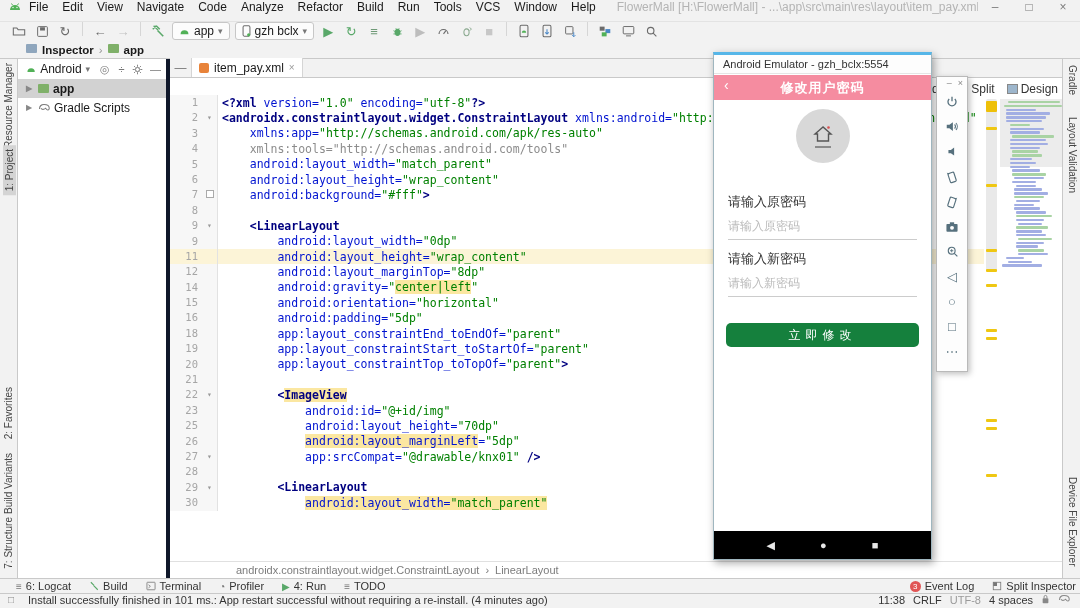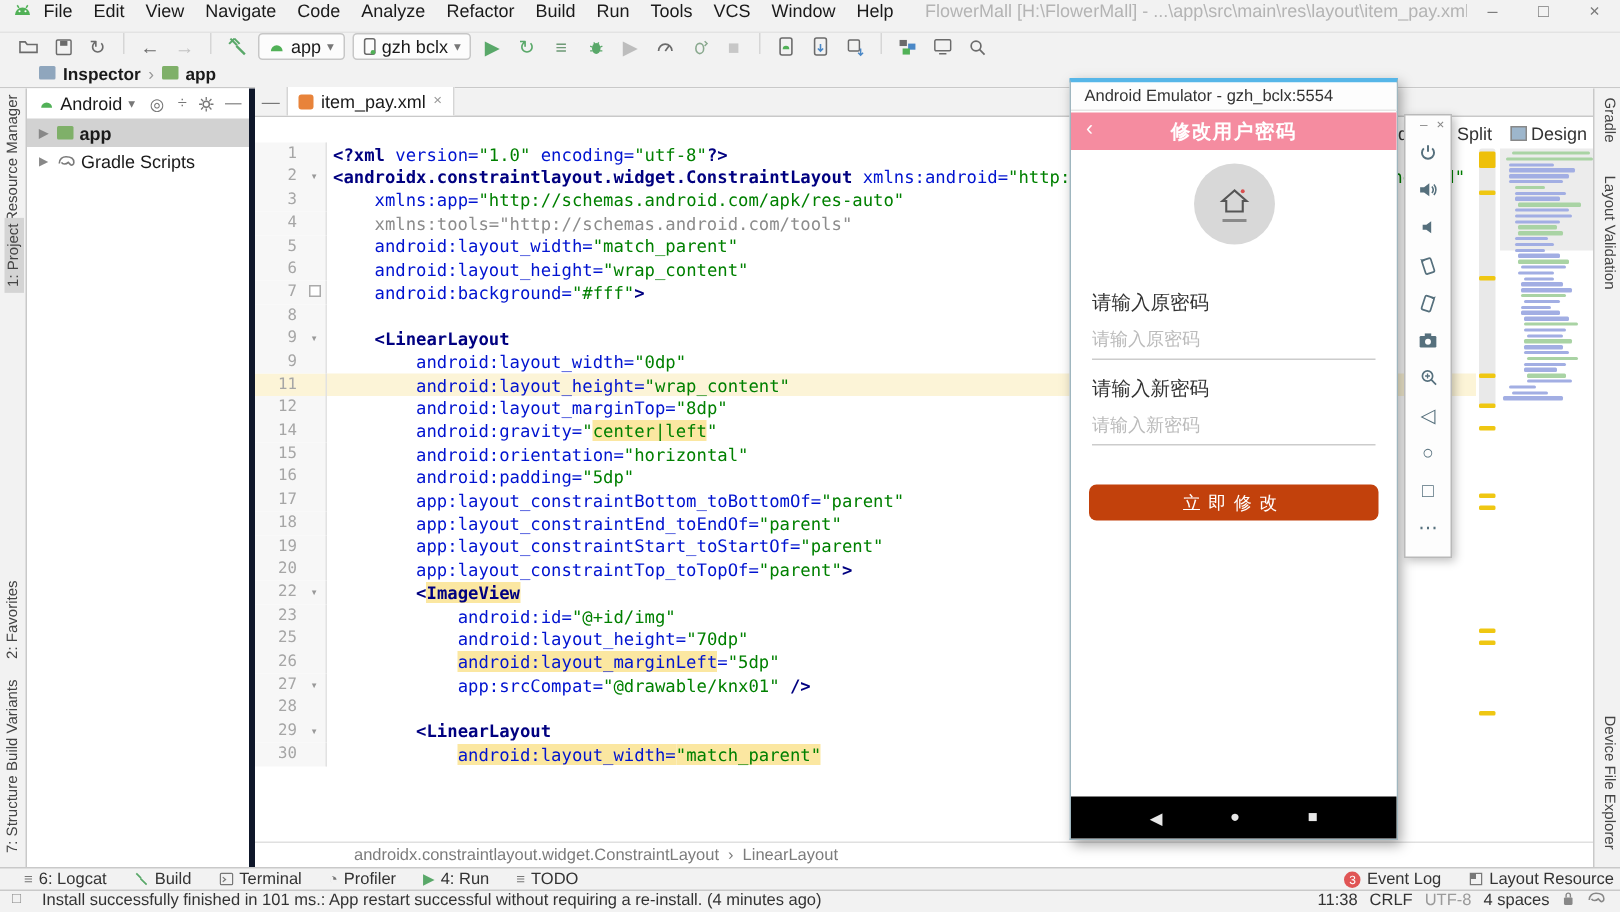--- a/index.html
+++ b/index.html
@@ -79,21 +79,21 @@
   #emu{position:absolute;left:713px;top:52px;width:219px;height:508px;background:#fff;border:1px solid #9fb6bf;border-top:3px solid #56b6e8;box-shadow:2px 3px 8px rgba(0,0,0,.35);z-index:40;}
   #emu .etitle{height:19px;display:flex;align-items:center;padding-left:9px;font-size:11px;color:#333;background:#fdfdfd;border-bottom:1px solid #e5e5e5;}
   #screen{position:absolute;top:20px;left:0;right:0;bottom:0;background:#fff;}
   #appheader{height:25px;background:#f58ca0;display:flex;align-items:center;justify-content:center;position:relative;}
   #appheader .atitle{color:#fff;font-weight:bold;font-size:13px;letter-spacing:1px;}
   #appheader .aback{position:absolute;left:10px;color:#fff;font-size:14px;top:2px;}
   #avatar{position:absolute;top:34px;left:50%;margin-left:-27px;width:54px;height:54px;border-radius:50%;background:#d8d8d8;display:flex;flex-direction:column;align-items:center;justify-content:center;}
   #avatar .logo-sub{width:16px;height:2px;background:#8a8a8a;margin-top:2px;}
   .flabel{position:absolute;left:14px;font-size:13px;color:#333;}
   .finput{position:absolute;left:14px;right:14px;font-size:12px;color:#bbb;border-bottom:1px solid #ccc;padding-bottom:4px;}
-  #submit{position:absolute;left:12px;right:12px;top:248px;height:24px;background:#c2410c;border:none;border-radius:5px;color:#fff;font-size:12px;letter-spacing:5px;}
+  #submit{position:absolute;left:12px;right:12px;top:248px;height:24px;background:#15803d;border:none;border-radius:5px;color:#fff;font-size:12px;letter-spacing:5px;}
   #navbar{position:absolute;left:0;right:0;bottom:0;height:28px;background:#000;display:flex;align-items:center;justify-content:space-around;padding:0 30px;}
   #navbar span{color:#e8e8e8;font-size:11px;}
   
   #emupanel{position:absolute;left:936px;top:76px;width:32px;height:296px;background:#fdfdfd;border:1px solid #b9b9b9;box-shadow:2px 2px 6px rgba(0,0,0,.25);z-index:45;display:flex;flex-direction:column;align-items:center;}
   #emupanel .pctrl{display:flex;gap:6px;align-self:flex-end;padding:1px 4px 0 0;color:#888;font-size:9px;height:12px;}
   .eico{height:25px;display:flex;align-items:center;justify-content:center;color:#56707d;font-size:13px;width:100%;}
   
   #bottombar{top:578px;height:15px;background:#f2f2f2;border-top:1px solid #c9c9c9;padding-left:16px;gap:18px;font-size:11px;}
   .bitem{display:flex;align-items:center;gap:4px;color:#333;}
   .bitem .bico{color:#777;font-size:10px;}
@@ -329,24 +329,24 @@
         <div class="cl"><span class="ln">6</span><span class="fold"></span><span class="code"><span class="tk-p">    </span><span class="tk-a">android:layout_height=</span><span class="tk-v">"wrap_content"</span></span></div>
         <div class="cl"><span class="ln">7</span><span class="fold"><span class="swatch"></span></span><span class="code"><span class="tk-p">    </span><span class="tk-a">android:background=</span><span class="tk-v">"#fff"</span><span class="tk-t">&gt;</span></span></div>
         <div class="cl"><span class="ln">8</span><span class="fold"></span><span class="code"></span></div>
         <div class="cl"><span class="ln">9</span><span class="fold">▾</span><span class="code"><span class="tk-p">    </span><span class="tk-t">&lt;LinearLayout</span></span></div>
         <div class="cl"><span class="ln">9</span><span class="fold"></span><span class="code"><span class="tk-p">        </span><span class="tk-a">android:layout_width=</span><span class="tk-v">"0dp"</span></span></div>
         <div class="cl caret"><span class="ln">11</span><span class="fold"></span><span class="code"><span class="tk-p">        </span><span class="tk-a">android:layout_height=</span><span class="tk-v">"wrap_content"</span></span></div>
         <div class="cl"><span class="ln">12</span><span class="fold"></span><span class="code"><span class="tk-p">        </span><span class="tk-a">android:layout_marginTop=</span><span class="tk-v">"8dp"</span></span></div>
         <div class="cl"><span class="ln">14</span><span class="fold"></span><span class="code"><span class="tk-p">        </span><span class="tk-a">android:gravity=</span><span class="tk-v">"</span><span class="tk-v hl">center|left</span><span class="tk-v">"</span></span></div>
         <div class="cl"><span class="ln">15</span><span class="fold"></span><span class="code"><span class="tk-p">        </span><span class="tk-a">android:orientation=</span><span class="tk-v">"horizontal"</span></span></div>
         <div class="cl"><span class="ln">16</span><span class="fold"></span><span class="code"><span class="tk-p">        </span><span class="tk-a">android:padding=</span><span class="tk-v">"5dp"</span></span></div>
-        <div class="cl"><span class="ln">17</span><span class="fold"></span><span class="code"><span class="tk-p">        </span><span class="tk-a">app:layout_constraintBottom_toBottomOf=</span><span class="tk-v">"parent"</span></span></div>
         <div class="cl"><span class="ln">18</span><span class="fold"></span><span class="code"><span class="tk-p">        </span><span class="tk-a">app:layout_constraintEnd_toEndOf=</span><span class="tk-v">"parent"</span></span></div>
         <div class="cl"><span class="ln">19</span><span class="fold"></span><span class="code"><span class="tk-p">        </span><span class="tk-a">app:layout_constraintStart_toStartOf=</span><span class="tk-v">"parent"</span></span></div>
         <div class="cl"><span class="ln">20</span><span class="fold"></span><span class="code"><span class="tk-p">        </span><span class="tk-a">app:layout_constraintTop_toTopOf=</span><span class="tk-v">"parent"</span><span class="tk-t">&gt;</span></span></div>
+        <div class="cl"><span class="ln">21</span><span class="fold"></span><span class="code"></span></div>
         <div class="cl"><span class="ln">22</span><span class="fold">▾</span><span class="code"><span class="tk-p">        </span><span class="tk-t">&lt;</span><span class="tk-t hl">ImageView</span></span></div>
         <div class="cl"><span class="ln">23</span><span class="fold"></span><span class="code"><span class="tk-p">            </span><span class="tk-a">android:id=</span><span class="tk-v">"@+id/img"</span></span></div>
         <div class="cl"><span class="ln">25</span><span class="fold"></span><span class="code"><span class="tk-p">            </span><span class="tk-a">android:layout_height=</span><span class="tk-v">"70dp"</span></span></div>
         <div class="cl"><span class="ln">26</span><span class="fold"></span><span class="code"><span class="tk-p">            </span><span class="tk-a hl">android:layout_marginLeft</span><span class="tk-a">=</span><span class="tk-v">"5dp"</span></span></div>
         <div class="cl"><span class="ln">27</span><span class="fold">▾</span><span class="code"><span class="tk-p">            </span><span class="tk-a">app:srcCompat=</span><span class="tk-v">"@drawable/knx01"</span><span class="tk-t"> /&gt;</span></span></div>
         <div class="cl"><span class="ln">28</span><span class="fold"></span><span class="code"></span></div>
         <div class="cl"><span class="ln">29</span><span class="fold">▾</span><span class="code"><span class="tk-p">        </span><span class="tk-t">&lt;LinearLayout</span></span></div>
         <div class="cl"><span class="ln">30</span><span class="fold"></span><span class="code"><span class="tk-p">            </span><span class="tk-a hl">android:layout_width=</span><span class="tk-v hl">"match_parent"</span></span></div>
       </div>
 
@@ -540,21 +540,21 @@
       <span class="badge">3</span>
       <span>Event Log</span>
     </span>
   <span class="bitem" style="margin-right:4px">
       <span class="bico">
         <svg width="10" height="10" viewBox="0 0 16 16">
           <rect x="2" y="2" width="12" height="12" fill="none" stroke="#777" stroke-width="1.3"></rect>
           <rect x="2" y="2" width="6" height="6" fill="#777"></rect>
         </svg>
       </span>
-      <span>Layout Resource</span>
+      <span>Split Inspector</span>
     </span>
 </div>
 
 <div class="bar" id="statusbar">
   <span class="sb-ico">□</span>
   <span class="msg">Install successfully finished in 101 ms.: App restart successful without requiring a re-install. (4 minutes ago)</span>
   <span>11:38</span>
   <span>CRLF</span>
   <span class="dim">UTF-8</span>
   <span>4 spaces</span>

